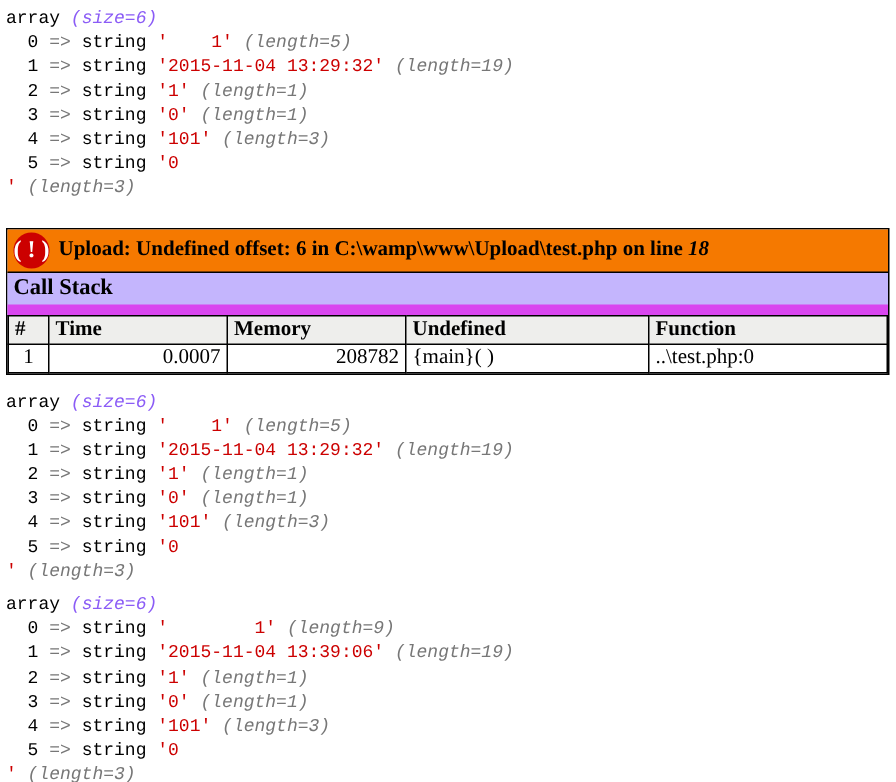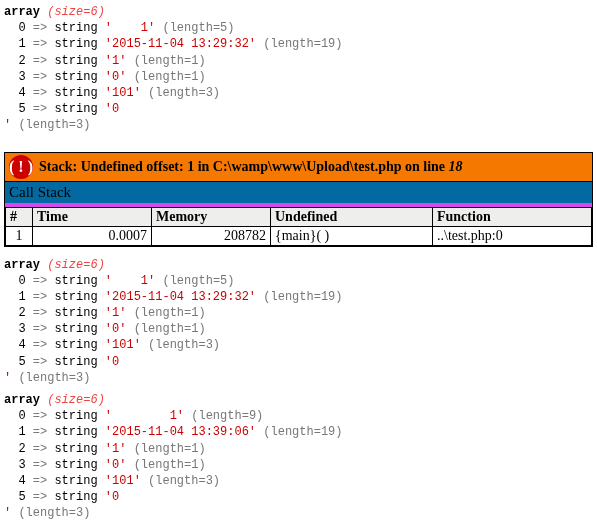--- a/index.html
+++ b/index.html
@@ -12,25 +12,25 @@
     width: 597px;
     box-sizing: border-box;
   }
   .dump {
     font-family: "Courier New", monospace;
     font-size: 12px;
     line-height: 1.35;
     white-space: pre;
     margin-bottom: 6px;
   }
-  .kw   { color: #000; font-weight: bold; }
-  .size { font-style: italic; color: #ef4444; }
+  .kw   { color: #000; font-weight: normal; }
+  .size { font-style: italic; color: #8b5cf6; }
   .arrow{ color: #777; }
   .str  { color: #c00; }
-  .len  { color: #777; }
+  .len  { font-style: italic; color: #777; }
   .type { color: #000; text-align: right; }
 
   .xdebug-box {
     border: 1px solid #000;
     margin: 18px 0 10px 0;
     font-family: "Times New Roman", serif;
   }
   .xdebug-header {
     background: #f57900;
     padding: 2px 4px;
@@ -48,25 +48,25 @@
     font-size: 16px;
     display: flex;
     align-items: center;
     justify-content: center;
     margin-right: 6px;
     flex-shrink: 0;
   }
   .xdebug-title { font-weight: bold; font-size: 14px; }
   .xdebug-title em { font-style: italic; }
   .cs-head {
-    background: #0369a1;
-    font-weight: normal;
+    background: #c4b5fd;
+    font-weight: bold;
     font-size: 15px;
     padding: 2px 4px;
-    border-bottom: 4px solid #d946ef;
+    border-bottom: 7px solid #d946ef;
   }
   table.cs {
     width: 100%;
     border-collapse: collapse;
     font-size: 14px;
   }
   table.cs th, table.cs td {
     border: 1px solid #000;
     padding: 1px 4px;
     text-align: left;
@@ -88,21 +88,21 @@
   2 <span class="arrow">=&gt;</span> <span class="type">string</span> <span class="str">'1'</span> <span class="len">(length=1)</span>
   3 <span class="arrow">=&gt;</span> <span class="type">string</span> <span class="str">'0'</span> <span class="len">(length=1)</span>
   4 <span class="arrow">=&gt;</span> <span class="type">string</span> <span class="str">'101'</span> <span class="len">(length=3)</span>
   5 <span class="arrow">=&gt;</span> <span class="type">string</span> <span class="str">'0</span>
 <span class="str">'</span> <span class="len">(length=3)</span></div>
 
 <div class="xdebug-box">
   <div class="xdebug-header">
     <div class="xdebug-icon">( ! )</div>
     <div class="xdebug-title">
-      <span>Stack: </span><span>Undefined offset: 1 in C:\wamp\www\Upload\test.php on line </span><em>18</em>
+      <span>Upload: </span><span>Undefined offset: 6 in C:\wamp\www\Upload\test.php on line </span><em>18</em>
     </div>
   </div>
   <div class="cs-head">Call Stack</div>
   <table class="cs">
     <tbody>
         <tr>
       <th style="width:18px">#</th>
       <th style="width:110px">Time</th>
       <th style="width:110px">Memory</th>
       <th>Undefined</th>

